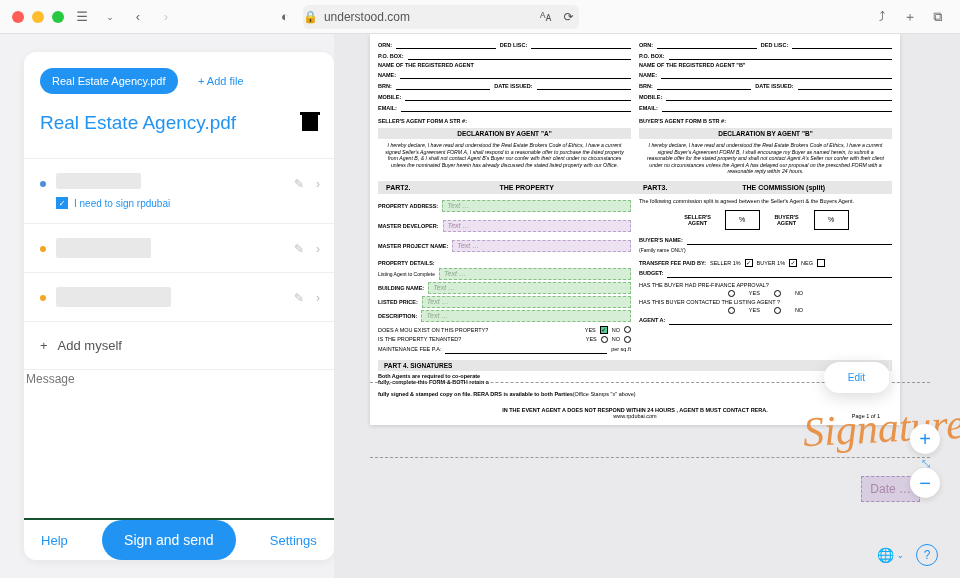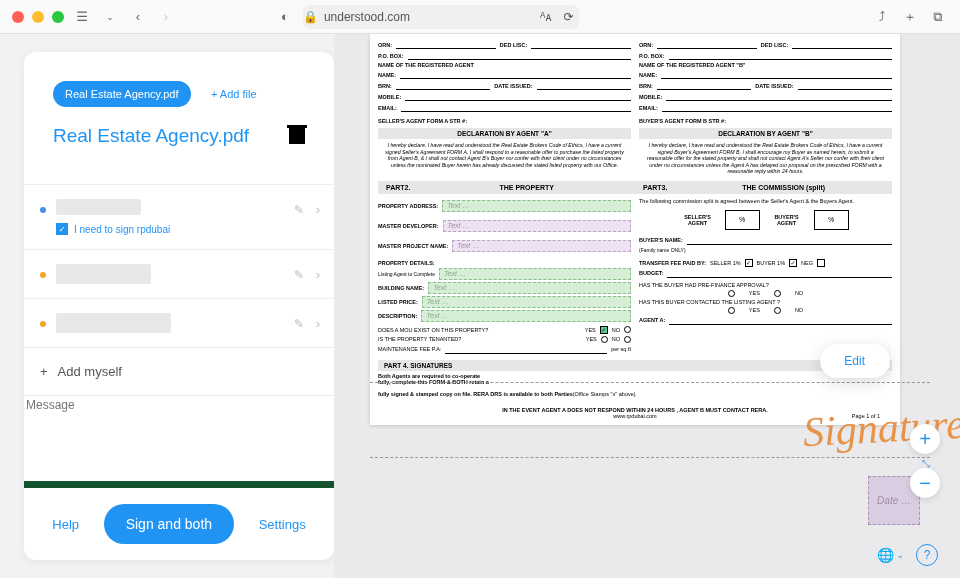--- a/index.html
+++ b/index.html
@@ -5,60 +5,60 @@
 * { margin: 0; padding: 0; box-sizing: border-box; }
 body { font-family: -apple-system, BlinkMacSystemFont, "Segoe UI", sans-serif; background: #f2f2f5; width: 960px; height: 578px; overflow: hidden; }
 .browser-chrome { height: 34px; background: #fafafa; border-bottom: 1px solid #e0e0e0; display: flex; align-items: center; padding: 0 12px; gap: 8px; }
 .traffic-lights { display: flex; gap: 8px; }
 .tl { width: 12px; height: 12px; border-radius: 50%; }
 .tl.r { background: #ff5f57; } .tl.y { background: #ffbd2e; } .tl.g { background: #28c940; }
 .chrome-icon { width: 20px; height: 20px; border-radius: 4px; display: flex; align-items: center; justify-content: center; color: #666; font-size: 13px; }
 .url-bar { flex: 1; max-width: 380px; margin: 0 auto; height: 24px; background: #f0f0f0; border-radius: 6px; display: flex; align-items: center; justify-content: center; gap: 6px; font-size: 12px; color: #555; }
 .main { display: flex; height: 544px; }
 .sidebar { width: 310px; background: #fff; border-radius: 12px; margin: 18px 0 18px 24px; box-shadow: 0 2px 8px rgba(0,0,0,0.06); display: flex; flex-direction: column; }
-.sb-top { padding: 29px; }
+.sb-top { padding: 16px; }
 .pill { display: inline-flex; background: #2194f3; color: #fff; font-size: 11px; font-weight: 500; padding: 7px 12px; border-radius: 14px; }
 .add-file { color: #2194f3; font-size: 11px; margin-left: 16px; }
 .doc-title { font-size: 19px; color: #2194f3; font-weight: 400; margin-top: 18px; display: flex; align-items: center; justify-content: space-between; }
 .del-icon { width: 16px; height: 16px; background: #000; position: relative; }
 .del-icon::before { content: ''; position: absolute; top: -3px; left: -2px; right: -2px; height: 3px; background: #000; }
 .signers { margin-top: 8px; }
 .signer { border-top: 1px solid #eee; padding: 14px 16px; display: flex; align-items: flex-start; gap: 10px; position: relative; }
 .dot { width: 6px; height: 6px; border-radius: 50%; margin-top: 8px; }
 .dot.o { background: #f5a623; } .dot.b { background: #4a90e2; }
 .redact { height: 16px; background: #e8e8e8; border-radius: 2px; }
 .chk-row { display: flex; align-items: center; gap: 6px; margin-top: 8px; font-size: 10px; color: #2194f3; }
 .chk { width: 12px; height: 12px; background: #2194f3; display: flex; align-items: center; justify-content: center; color: #fff; font-size: 8px; }
 .edit-ic { position: absolute; right: 30px; top: 18px; color: #bbb; font-size: 12px; }
 .chev { position: absolute; right: 14px; top: 18px; color: #bbb; font-size: 12px; }
 .add-contact { border-top: 1px solid #eee; padding: 16px; color: #555; font-size: 13px; display: flex; gap: 10px; }
 .msg-area { border-top: 1px solid #eee; padding: 2px; flex: 1; }
 .msg-field { width: 100%; border: none; resize: none; font-size: 12px; color: #888; font-family: inherit; outline: none; height: 60px; }
-.sb-footer { border-top: 7px solid #14532d; padding: 16px; display: flex; align-items: center; justify-content: space-around; }
+.sb-footer { border-top: 2px solid #14532d; display: flex; align-items: center; justify-content: space-around; }
 .help { color: #2194f3; font-size: 13px; }
 .settings { color: #2194f3; font-size: 13px; }
 .sign-btn { background: #2194f3; color: #fff; padding: 12px 22px; border-radius: 22px; font-size: 14px; }
 .doc-area { flex: 1; position: relative; overflow: hidden; background: #eaeaec; }
 .doc-page { position: absolute; left: 36px; top: 0; width: 530px; background: #fff; box-shadow: 0 1px 4px rgba(0,0,0,0.15); font-size: 6px; color: #000; padding: 4px 8px 12px; }
 .twocol { display: flex; gap: 8px; }
 .col { flex: 1; }
 .lbl { font-weight: bold; font-size: 5.5px; }
 .ln { border-bottom: 0.5px solid #000; height: 9px; display: flex; align-items: flex-end; }
 .hdr { background: #e6e6e6; font-weight: bold; font-size: 6.5px; padding: 2px 4px; text-align: center; margin-top: 4px; }
 .decl { font-size: 5.2px; text-align: center; font-style: italic; padding: 3px 6px; line-height: 1.25; }
 .parthdr { display: flex; background: #e6e6e6; font-weight: bold; font-size: 7px; margin-top: 3px; }
 .parthdr > div { padding: 3px 8px; }
 .field { display: flex; align-items: center; gap: 4px; font-size: 5.5px; margin: 2px 0; }
 .txtph { background: rgba(120, 200, 120, 0.3); border: 1px dashed rgba(80,160,80,0.6); color: #8a8; font-size: 7px; font-style: italic; padding: 1px 4px; flex: 1; height: 12px; display: flex; align-items: center; }
 .pct-box { border: 1px solid #000; width: 35px; height: 20px; display: flex; align-items: center; justify-content: center; font-size: 7px; }
 .chkbox { width: 8px; height: 8px; border: 0.5px solid #000; display: inline-flex; align-items: center; justify-content: center; font-size: 6px; }
 .radio { width: 7px; height: 7px; border: 0.5px solid #000; border-radius: 50%; display: inline-block; }
 .sig { position: absolute; right: -5px; top: 370px; font-family: cursive; font-size: 42px; color: #e8934a; transform: rotate(-3deg); font-style: italic; pointer-events: none; }
-.date-ph { position: absolute; right: 40px; top: 442px; background: rgba(180,140,200,0.3); border: 1px dashed rgba(140,100,160,0.6); color: #a8a; font-size: 10px; padding: 18px 8px; font-style: italic; }
-.popup { position: absolute; right: 70px; top: 310px; background: #fff; border-radius: 20px; box-shadow: 0 4px 16px rgba(0,0,0,0.15); display: flex; font-size: 12px; align-items: flex-end; }
+.date-ph { position: absolute; right: 40px; top: 442px; background: rgba(180,140,200,0.3); border: 1px dashed rgba(140,100,160,0.6); color: #a8a; font-size: 12px; padding: 5px 8px; }
+.popup { position: absolute; right: 70px; top: 328px; background: #fff; border-radius: 20px; box-shadow: 0 4px 16px rgba(0,0,0,0.15); display: flex; font-size: 10px; align-items: flex-end; }
 .popup > div { padding: 10px 24px; }
 .pop-edit { color: #2194f3; border-right: 1px solid #eee; }
 .pop-del { color: #e85a5a; }
 .pg-num { position: absolute; bottom: 6px; right: 20px; font-size: 5.5px; }
 .rpd { position: absolute; bottom: 6px; left: 50%; transform: translateX(-50%); font-size: 5.5px; }
 .zoom-ctrl { position: absolute; right: 20px; bottom: 80px; display: flex; flex-direction: column; gap: 14px; }
 .zoom-btn { width: 30px; height: 30px; background: #fff; border-radius: 50%; box-shadow: 0 2px 6px rgba(0,0,0,0.12); display: flex; align-items: center; justify-content: center; color: #2194f3; font-size: 20px; }
 .bottom-bar { position: absolute; bottom: 12px; right: 22px; display: flex; gap: 12px; align-items: center; }
 .help-circ { width: 22px; height: 22px; border: 1.5px solid #2194f3; border-radius: 50%; display: flex; align-items: center; justify-content: center; color: #2194f3; font-size: 12px; }
 .globe { color: #2194f3; font-size: 14px; display: flex; align-items: center; gap: 2px; }
@@ -130,21 +130,21 @@
     </div>
     <div class="add-contact">
       <span>+</span>
       <span>Add myself</span>
     </div>
     <div class="msg-area">
       <textarea class="msg-field" placeholder="Message" style=""></textarea>
     </div>
     <div class="sb-footer">
       <span class="help">Help</span>
-      <span class="sign-btn">Sign and both</span>
+      <span class="sign-btn">Sign and send</span>
       <span class="settings">Settings</span>
     </div>
   </div>
 
   <div class="doc-area">
     <div class="doc-page">
       <div class="twocol">
         <div class="col">
           <div class="field">
               <span class="lbl">ORN:</span>

